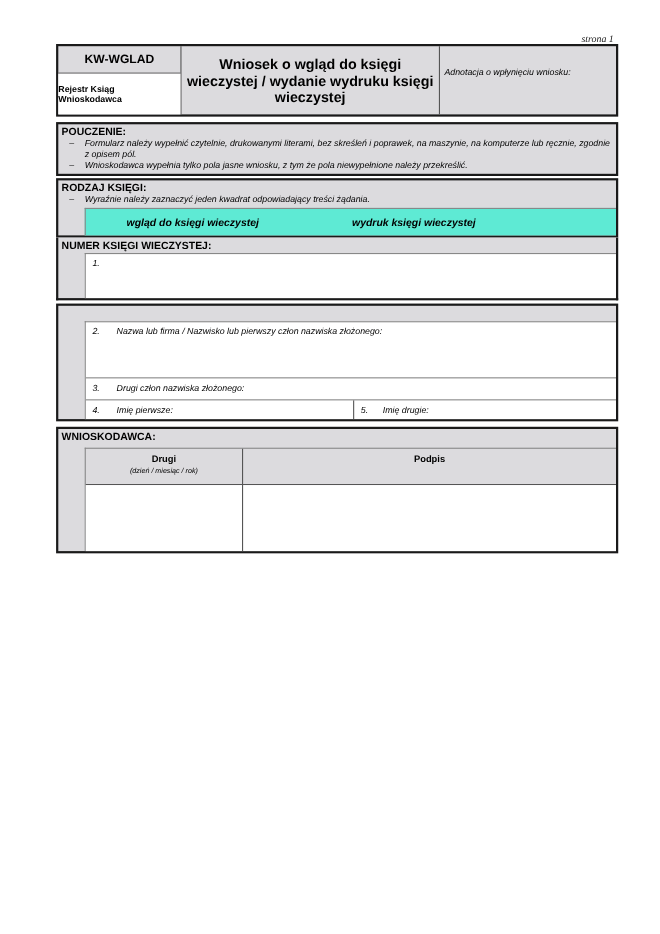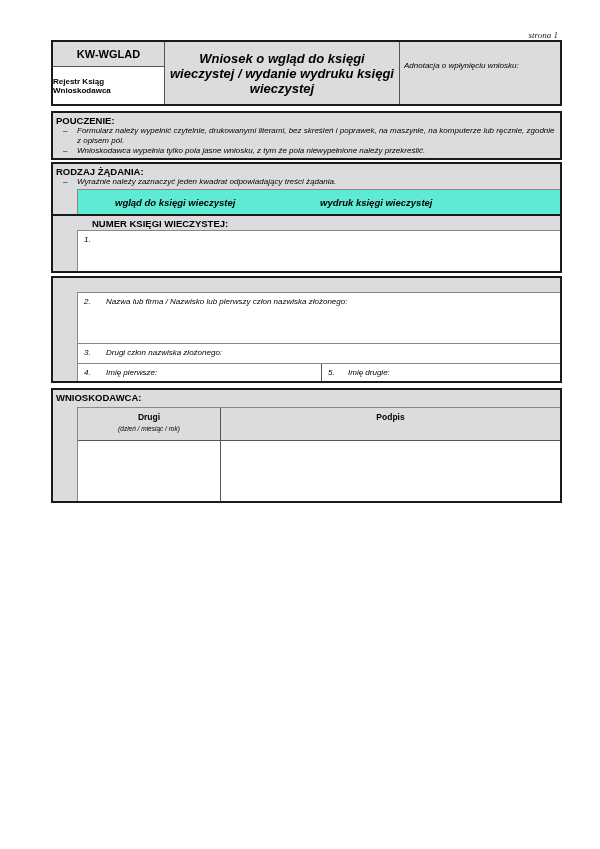--- a/index.html
+++ b/index.html
@@ -6,34 +6,34 @@
   body { width:600px; height:849px; position:relative; font-family:"Liberation Sans", sans-serif; color:#000; overflow:hidden; }
   .page-num { position:absolute; right:42px; top:30px; font-family:"Liberation Serif", serif; font-style:italic; font-size:9px; color:#222; }
 
   .box { position:absolute; left:51px; width:511px; border:2px solid #1a1a1a; background:#dcdbde; box-sizing:border-box; }
 
   
   .hdr { top:40px; height:66px; display:flex; }
   .hdr-left { width:111px; border-right:1px solid #555; display:flex; flex-direction:column; }
   .hdr-code { height:24px; border-bottom:1px solid #555; display:flex; align-items:center; justify-content:center; font-weight:bold; font-size:11px; }
   .hdr-reg { flex:1; background:#fff; display:flex; align-items:center; justify-content:center; font-weight:bold; font-size:8px; }
-  .hdr-title { width:235px; border-right:1px solid #555; display:flex; align-items:center; justify-content:center; text-align:center; font-weight:bold; font-size:13px; line-height:15px; padding:16px 4px; box-sizing:border-box;font-style:italic; }
+  .hdr-title { width:235px; border-right:1px solid #555; display:flex; align-items:center; justify-content:center; text-align:center; font-weight:bold; font-size:13px; line-height:15px; padding:16px 4px; box-sizing:border-box; }
   .hdr-annot { flex:1; padding:19px 4px; font-style:italic; font-size:8px; }
 
   .sec-title { font-weight:bold; font-size:9.5px; padding:2px 3px 0 3px; }
   .note { font-style:italic; font-size:8px; line-height:10px; display:flex; padding-left:10px; padding-right:4px; }
   .note .dash { width:14px; flex:none; }
 
   .pouczenie { top:111px; height:49px; }
   .rodzaj { top:162px; height:54px; }
   .opts { position:absolute; left:24px; right:0; bottom:0; height:24px; background:#5eead4; border-top:1px solid #888; border-left:1px solid #888; display:flex; align-items:center; }
   .opt { font-weight:bold; font-style:italic; font-size:9.5px; position:absolute; }
   .opt1 { left:37px; } .opt2 { left:242px; }
 
-  .numer { top:216px; height:57px; border-top:none;padding-left:36px; }
+  .numer { top:216px; height:57px; border-top:none; }
   .numer-field { position:absolute; left:24px; right:0; top:14px; bottom:0; background:#fff; border-top:1px solid #888; border-left:1px solid #888; }
   .fld-label { position:absolute; font-style:italic; font-size:8px; }
 
   .dane { top:276px; height:107px; }
   .dane-inner { position:absolute; left:24px; right:0; top:14px; bottom:0; background:#fff; border-top:1px solid #888; border-left:1px solid #888; }
   .row2 { position:absolute; left:0; right:0; top:0; height:50px; border-bottom:1px solid #888; }
   .row3 { position:absolute; left:0; right:0; top:51px; height:19px; border-bottom:1px solid #888; }
   .row4 { position:absolute; left:0; right:0; top:71px; bottom:0; }
   .row4 .split { position:absolute; left:243px; top:0; bottom:0; border-left:1px solid #555; }
   .num { position:absolute; left:6px; }
@@ -69,21 +69,21 @@
     <span class="dash">–</span>
     <span>Formularz należy wypełnić czytelnie, drukowanymi literami, bez skreśleń i poprawek, na maszynie, na komputerze lub ręcznie, zgodnie z opisem pól.</span>
   </div>
   <div class="note">
     <span class="dash">–</span>
     <span>Wnioskodawca wypełnia tylko pola jasne wniosku, z tym że pola niewypełnione należy przekreślić.</span>
   </div>
 </div>
 
 <div class="box rodzaj">
-  <div class="sec-title">RODZAJ ŻĄDANIA:</div>
+  <div class="sec-title">RODZAJ KSIĘGI:</div>
   <div class="note">
     <span class="dash">–</span>
     <span>Wyraźnie należy zaznaczyć jeden kwadrat odpowiadający treści żądania.</span>
   </div>
   <div class="opts">
     <span class="opt opt1">wgląd do księgi wieczystej</span>
     <span class="opt opt2">wydruk księgi wieczystej</span>
   </div>
 </div>
 

